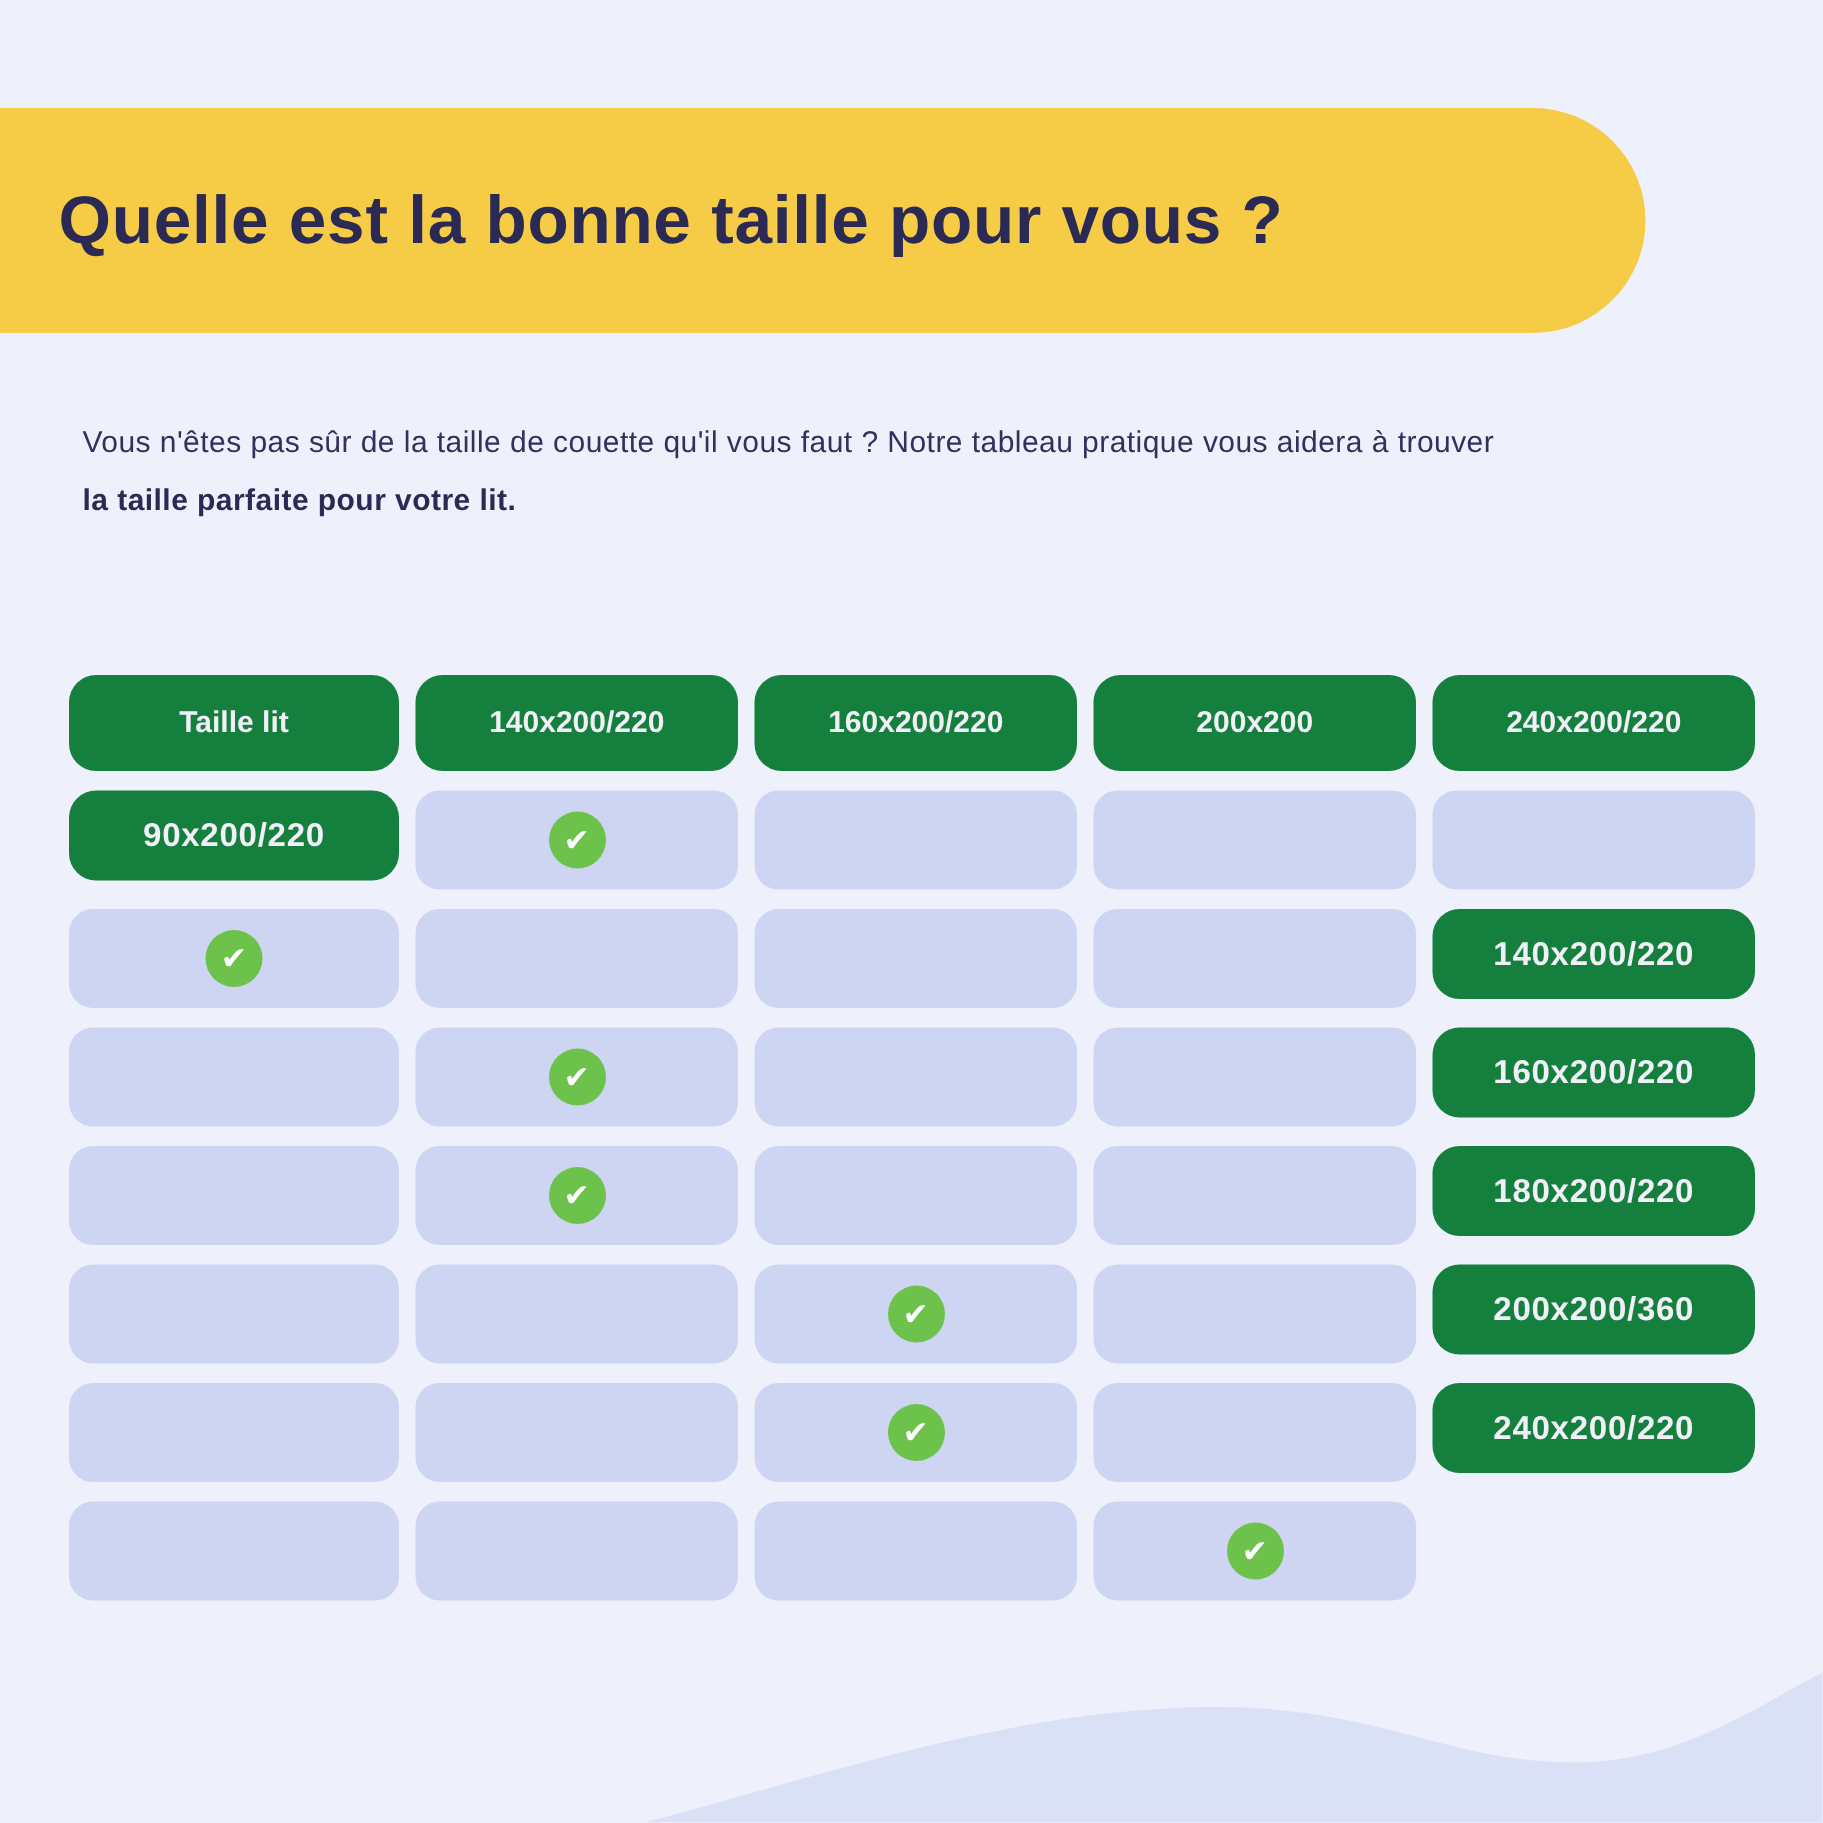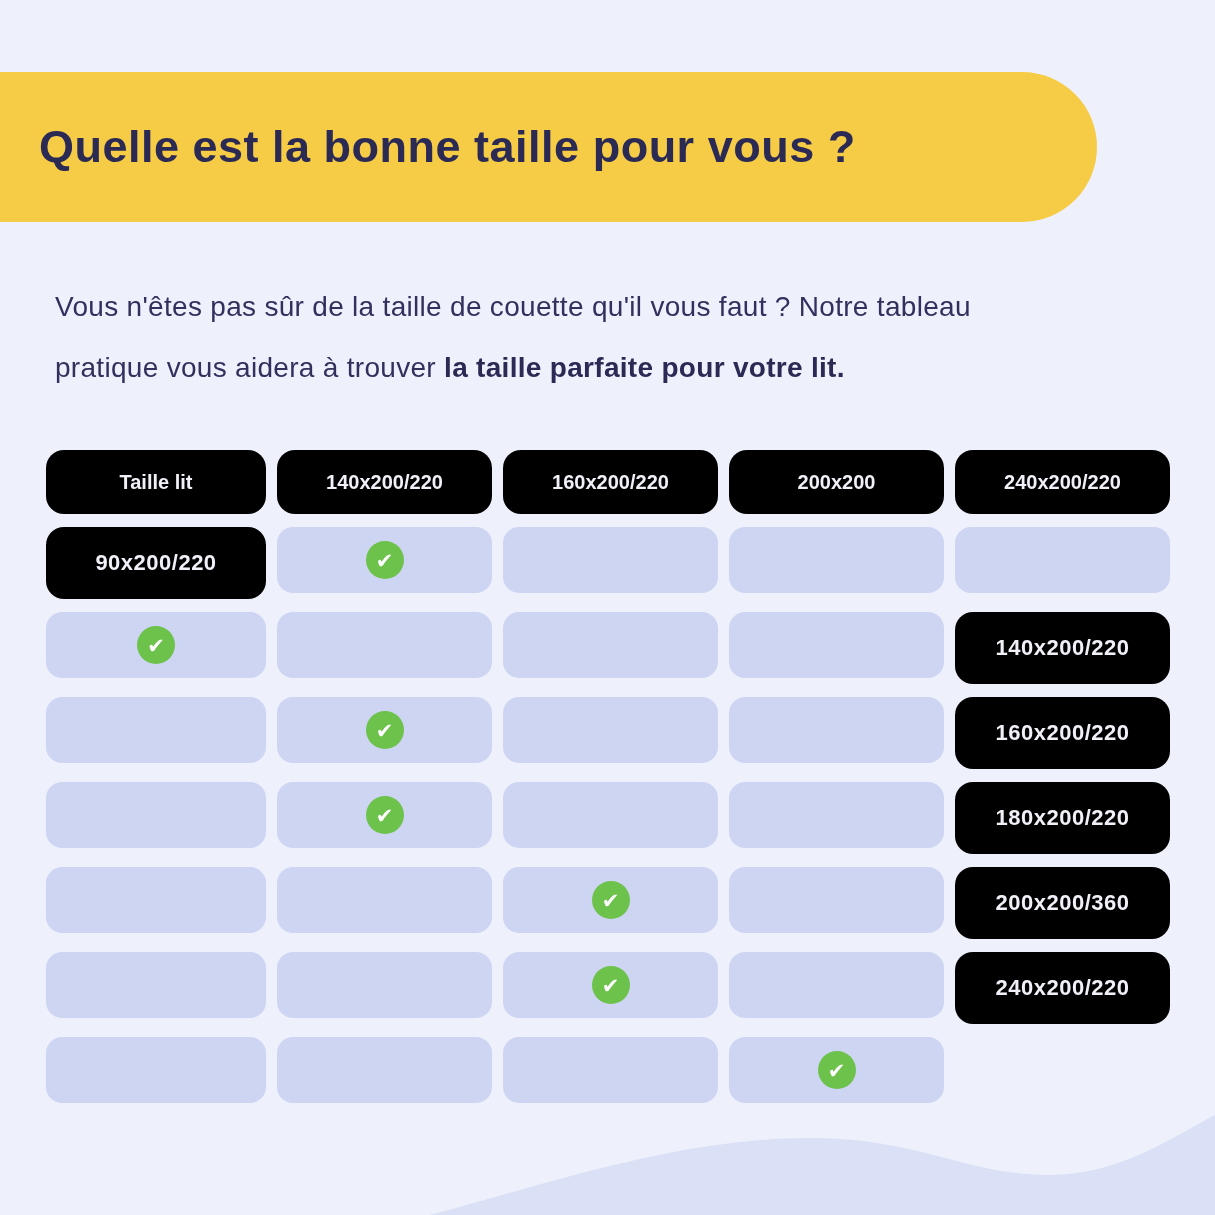--- a/index.html
+++ b/index.html
@@ -36,22 +36,22 @@
     letter-spacing: 0.5px;
     color: #2b2a55;
   }
 
   
   .intro {
     position: absolute;
     left: 55px;
     top: 256px;
     width: 960px;
-    font-size: 28px;
-    line-height: 61px;
+    font-size: 20px;
+    line-height: 39px;
     letter-spacing: 0.3px;
     color: #32315e;
     margin-top: 20px;
   }
   .intro strong {
     font-weight: 800;
     color: #2b2a55;
   }
 
   
@@ -64,31 +64,31 @@
     column-gap: 11px;
     row-gap: 13px;
   }
   .pill, .cell {
     display: flex;
     align-items: center;
     justify-content: center;
     box-sizing: border-box;
   }
   .pill {
-    background: #000000;
+    background: #15803d;
     color: #f1f0f8;
     border-radius: 18px;
     font-weight: 700;
   }
   .pill.header {
     height: 64px;
     font-size: 20px;
   }
   .pill.row-label {
-    height: 72px;
+    height: 60px;
     font-size: 22px;
     letter-spacing: 0.5px;
   }
   .cell {
     height: 66px;
     background: #cdd5f3;
     border-radius: 16px;
   }
   .check-badge {
     width: 38px;

